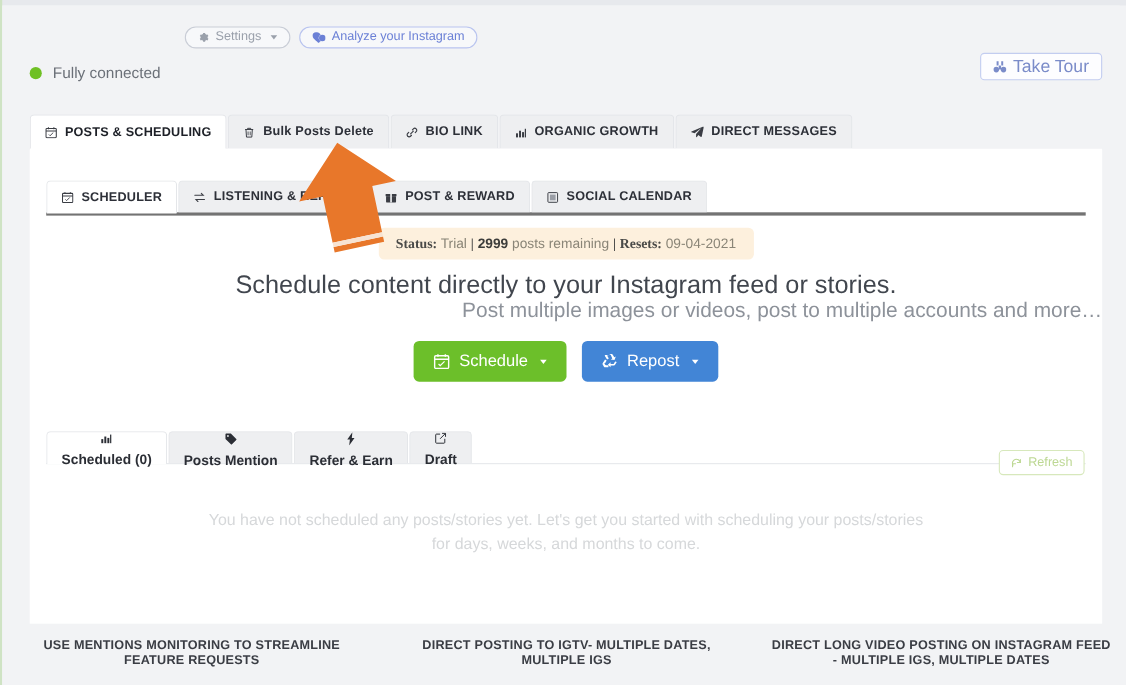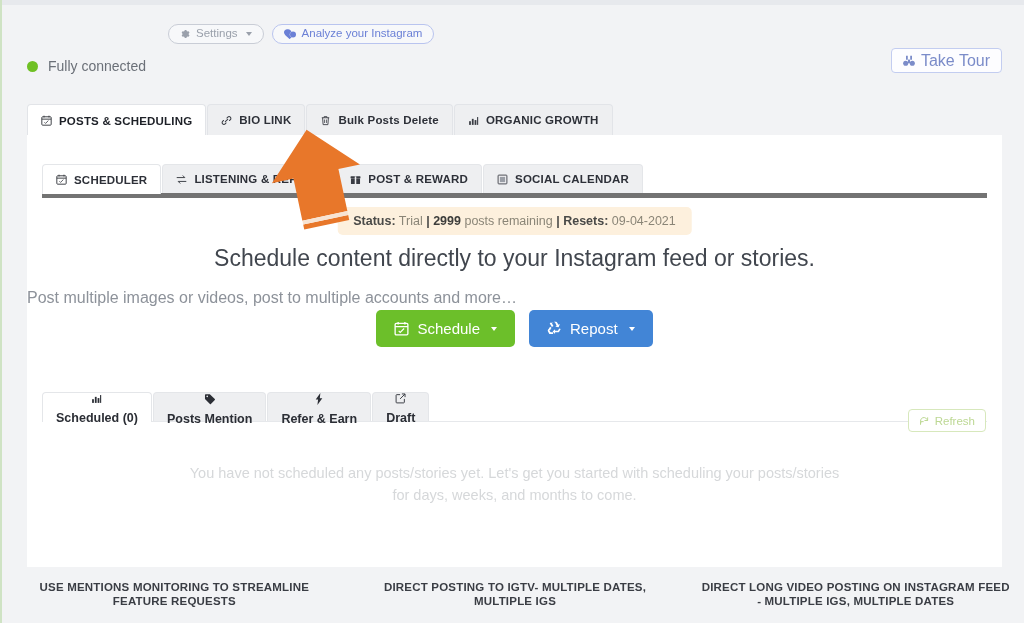--- a/index.html
+++ b/index.html
@@ -128,21 +128,21 @@
     position: absolute; left: 25px; top: 130px;
     width: 975px; height: 432px;
     background: #ffffff;
     box-sizing: border-box;
   }
 
   .subtabrow {
     position: absolute; left: 15px; top: 29px;
     display: flex; align-items: center;
     width: 945px;
-    border-bottom: 5px solid #737373;
+    border-bottom: 3px solid #737373;
     box-sizing: border-box;
   }
   .subtab {
     display: inline-flex; align-items: center; gap: 7px;
     height: 29px; padding: 0 13px;
     font-size: 11.5px; font-weight: bold; letter-spacing: .2px;
     color: #2d3038;
     background: #eeeff1;
     border: 1px solid #e4e6e9;
     border-bottom: none;
@@ -161,33 +161,33 @@
   .status-banner {
     position: absolute; top: 72px; left: 50%;
     transform: translateX(-50%);
     background: #fdf0dd;
     border-radius: 5px;
     padding: 7px 16px;
     font-size: 12.5px;
     color: #8a8577;
     white-space: nowrap;
   }
-  .status-banner b { color: #4a4a48; }
+  .status-banner b { color: #4a4a48; font-family: Liberation Serif, serif; }
   .status-banner .num { color: #3d3d3b; font-weight: bold; }
 
   .headline {
     position: absolute; top: 110px; left: 0; width: 100%;
     text-align: center;
     font-size: 23px; color: #41464e;
     font-weight: normal;
   }
   .subhead {
-    position: absolute; top: 154px; left: 0; width: 100%;
-    text-align: left;
-    font-size: 16px; color: #8d929a;
+    position: absolute; top: 137px; left: 0; width: 100%;
+    text-align: right;
+    font-size: 19px; color: #8d929a;
   }
 
   .cta-row {
     position: absolute; top: 175px; left: 0; width: 100%;
     display: flex; justify-content: center; gap: 14px;
   }
   .btn {
     display: inline-flex; align-items: center; gap: 8px;
     height: 37px; padding: 0 18px;
     border-radius: 5px;
@@ -342,53 +342,61 @@
             <rect x="1.2" y="2.6" width="13.6" height="12.2" rx="1.2"></rect>
             <path d="M1.2 6h13.6M4.4 1v2.6M11.6 1v2.6"></path>
             <path d="M5 10.6l1.6 1.6L10.8 8" stroke-width="1.2"></path>
           </svg>
         </span>
         <span>POSTS &amp; SCHEDULING</span>
       </div>
 
       <div class="tab">
         <span class="ico">
-          <svg width="11" height="11" viewBox="0 0 16 16" fill="none" stroke="#3a3d44" stroke-width="1.5" stroke-linecap="round">
-            <path d="M6.2 9.8l3.6-3.6"></path>
-            <path d="M8.6 4.4l1.3-1.3a2.6 2.6 0 113.7 3.7l-1.3 1.3"></path>
-            <path d="M7.4 11.6l-1.3 1.3a2.6 2.6 0 11-3.7-3.7l1.3-1.3"></path>
-          </svg>
-        </span>
-        <span>BIO LINK</span>
-      </div>
-
-      <div class="tab">
-        <span class="ico">
           <svg width="11" height="11" viewBox="0 0 16 16" fill="none" stroke="#3a3d44" stroke-width="1.3">
             <path d="M2.6 4h10.8"></path>
             <path d="M6 4V2.4h4V4"></path>
             <path d="M3.8 4l.7 10h7l.7-10"></path>
             <path d="M6.6 6.6v5M9.4 6.6v5" stroke-width="1.1"></path>
           </svg>
         </span>
         <span>Bulk Posts Delete</span>
       </div>
 
       <div class="tab">
         <span class="ico">
+          <svg width="11" height="11" viewBox="0 0 16 16" fill="none" stroke="#3a3d44" stroke-width="1.5" stroke-linecap="round">
+            <path d="M6.2 9.8l3.6-3.6"></path>
+            <path d="M8.6 4.4l1.3-1.3a2.6 2.6 0 113.7 3.7l-1.3 1.3"></path>
+            <path d="M7.4 11.6l-1.3 1.3a2.6 2.6 0 11-3.7-3.7l1.3-1.3"></path>
+          </svg>
+        </span>
+        <span>BIO LINK</span>
+      </div>
+
+      <div class="tab">
+        <span class="ico">
           <svg width="11" height="11" viewBox="0 0 16 16" fill="#3a3d44">
             <rect x="1.6" y="9" width="2.6" height="5.4"></rect>
             <rect x="5.6" y="5.6" width="2.6" height="8.8"></rect>
             <rect x="9.6" y="7.4" width="2.6" height="7"></rect>
             <rect x="13.2" y="3" width="1.6" height="11.4"></rect>
           </svg>
         </span>
         <span>ORGANIC GROWTH</span>
       </div>
 
+      <div class="tab">
+        <span class="ico">
+          <svg width="12" height="12" viewBox="0 0 16 16" fill="#3a3d44">
+            <path d="M15.2 1.4L.9 7.3c-.5.2-.5.9 0 1l3.7 1.3 8.2-6.5-6.4 7.3v3.3c0 .6.7.8 1 .3l1.7-2.3 3.2 2.3c.4.3.9 0 1-.4l2.3-11c.1-.5-.4-.9-.4-.2z"></path>
+          </svg>
+        </span>
+        <span>DIRECT MESSAGES</span>
+      </div>
     </div>
 
     <div class="panel">
 
       <div class="subtabrow">
         <div class="subtab active">
           <span class="ico">
             <svg width="11" height="11" viewBox="0 0 16 16" fill="none" stroke="#3a3d44" stroke-width="1.4">
               <rect x="1.2" y="2.6" width="13.6" height="12.2" rx="1.2"></rect>
               <path d="M1.2 6h13.6M4.4 1v2.6M11.6 1v2.6"></path>

